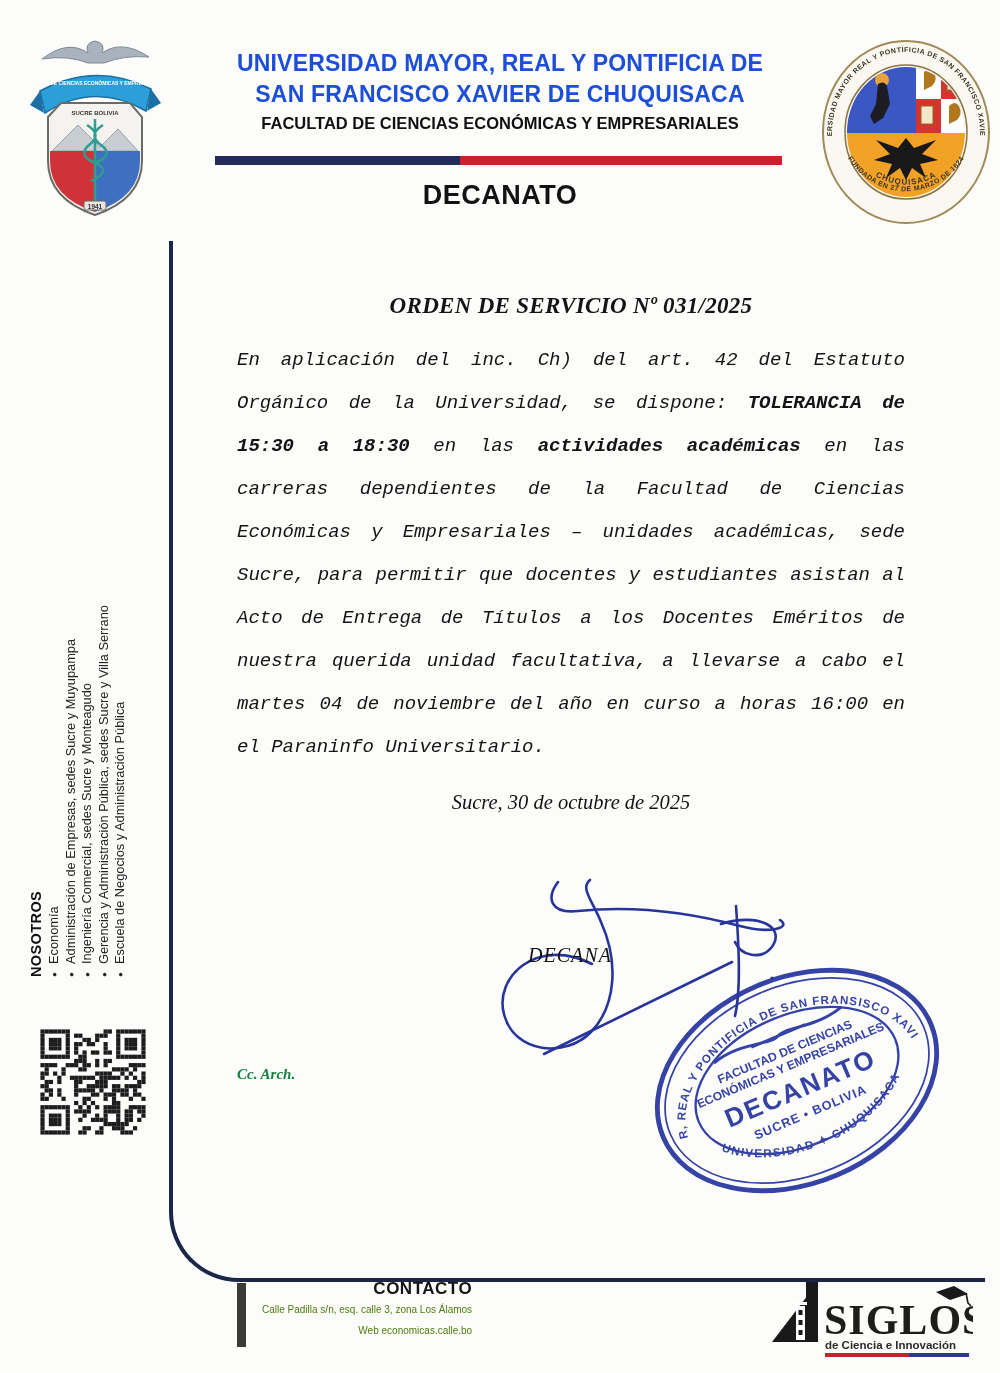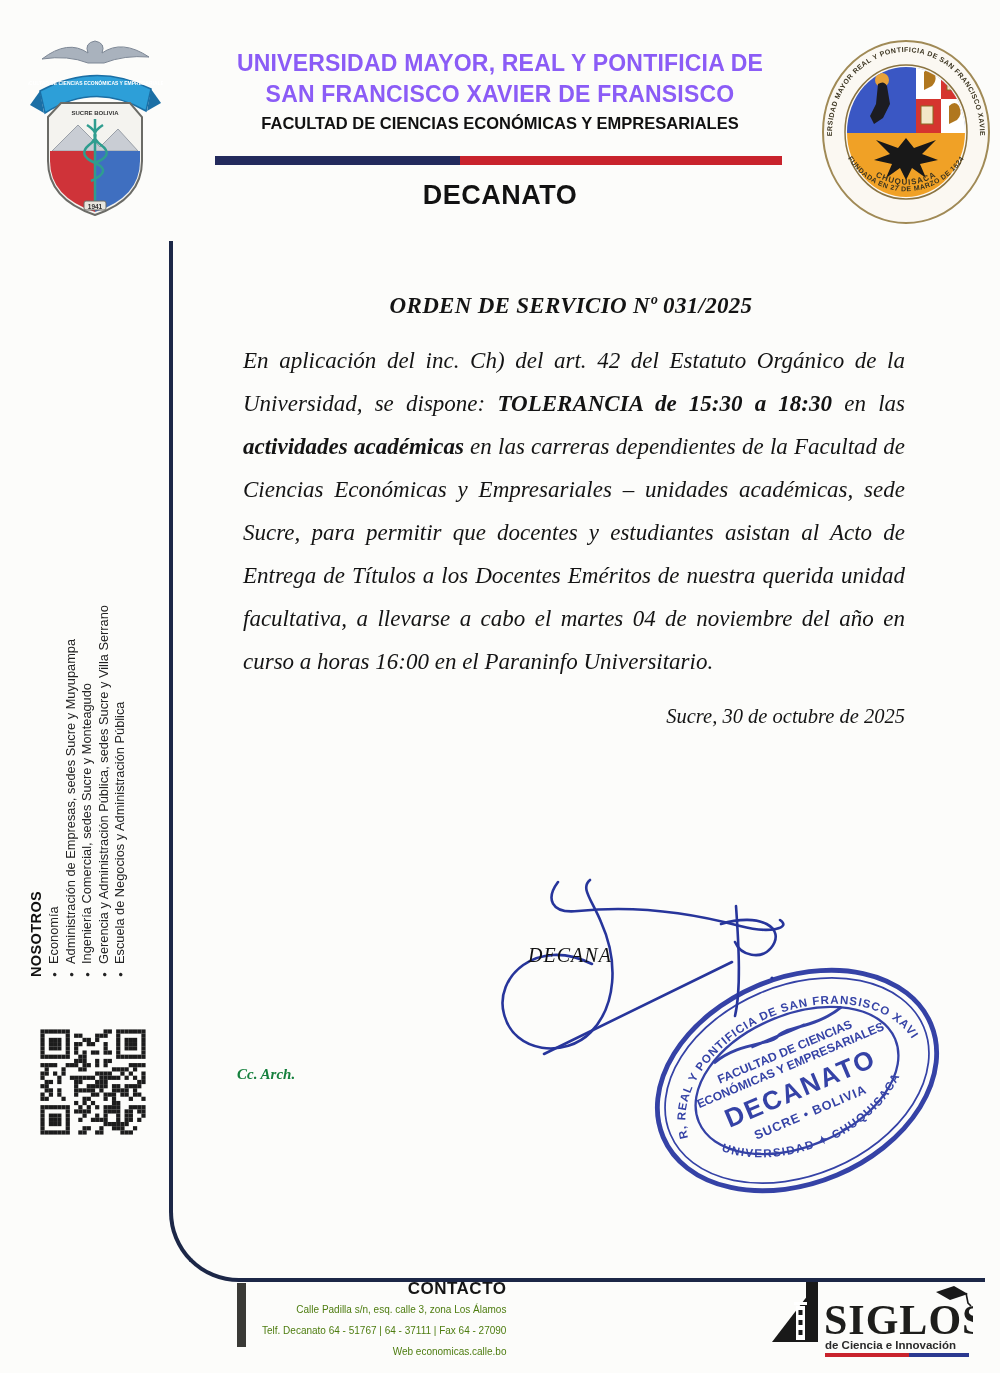--- a/index.html
+++ b/index.html
@@ -1,40 +1,40 @@
 <!DOCTYPE html>
 <html><head>
 <meta charset="utf-8">
 <style>
   html,body{margin:0;padding:0;background:#e8e8e6;}
   .page{position:relative;width:1000px;height:1373px;margin:0 auto;background:#fcfcfa;
         font-family:"Liberation Sans",sans-serif;color:#1a1a1a;overflow:hidden;}
 
   
   .hdr{position:absolute;left:200px;top:48px;width:600px;text-align:center;}
-  .hdr .u1,.hdr .u2{font-weight:bold;font-size:23px;line-height:31px;letter-spacing:.2px;color:#8b5cf6;}
+  .hdr .u1,.hdr .u2{font-weight:bold;font-size:23px;line-height:31px;letter-spacing:.2px;color:#1d4ed8;}
   .hdr .fac{font-weight:bold;font-size:16.5px;margin-top:4px;color:#111;}
   .bicolor{position:absolute;left:215px;top:156px;width:567px;height:9px;display:flex;}
   .bicolor .b{width:245px;background:#232a5c;}
   .bicolor .r{flex:1;background:#c8232c;}
   .dept{position:absolute;left:200px;top:180px;width:600px;text-align:center;
         font-weight:bold;font-size:27px;letter-spacing:.5px;color:#121212;}
 
   
   .frame{position:absolute;left:169px;top:241px;width:812px;height:1037px;
          border-left:4px solid #1c2747;border-bottom:4px solid #1c2747;
          border-bottom-left-radius:70px;}
 
   
   .body-flow{position:absolute;left:237px;top:293px;width:668px;
              font-family:"Liberation Serif",serif;font-style:italic;color:#141414;}
   .doc-title{text-align:center;font-weight:bold;font-size:23px;margin:0 0 20px 0;letter-spacing:.3px;}
-  .body-flow p{margin:0 0 13px 6px;font-size:23px;line-height:43px;text-align:justify;}
+  .body-flow p{margin:0 0 13px 0;font-size:19px;line-height:43px;text-align:justify;font-family:Liberation Mono, monospace;}
   .body-flow p .bb{font-weight:bold;}
-  .dateline{text-align:right;font-size:20.5px;line-height:40px;margin-top:6px;}
+  .dateline{text-align:center;font-size:20.5px;line-height:40px;margin-top:6px;}
 
   .sig-block{position:absolute;left:340px;top:938px;width:460px;text-align:center;
              font-family:"Liberation Serif",serif;font-style:italic;color:#121212;}
   .sig-name{font-weight:bold;font-size:21.5px;}
   .sig-title{font-size:20px;margin-top:6px;letter-spacing:1px;}
   .cc{position:absolute;left:237px;top:1066px;font-family:"Liberation Serif",serif;
       font-style:italic;font-weight:bold;font-size:15px;color:#15803d;}
 
   .sign-overlay{position:absolute;left:440px;top:868px;width:470px;height:205px;pointer-events:none;}
 
@@ -127,21 +127,21 @@
     <text font-size="8" font-weight="bold" fill="#3b3420" letter-spacing="1">
       <textPath href="#sealName" startOffset="50%" text-anchor="middle">CHUQUISACA</textPath>
     </text>
     <text font-size="7" font-weight="bold" fill="#3b3420" letter-spacing=".5">
       <textPath href="#sealBottom" startOffset="50%" text-anchor="middle">FUNDADA EN 27 DE MARZO DE 1624</textPath>
     </text>
   </svg>
 
   <div class="hdr">
     <div class="u1">UNIVERSIDAD MAYOR, REAL Y PONTIFICIA DE</div>
-    <div class="u2">SAN FRANCISCO XAVIER DE FRANSISCO</div>
+    <div class="u2">SAN FRANCISCO XAVIER DE CHUQUISACA</div>
     <div class="fac">FACULTAD DE CIENCIAS ECONÓMICAS Y EMPRESARIALES</div>
   </div>
   <div class="bicolor">
     <div class="b"></div>
     <div class="r"></div>
   </div>
   <div class="dept">DECANATO</div>
 
   <div class="frame"></div>
 
@@ -512,21 +512,20 @@
       <rect x="21" y="26" width="1" height="1" fill="#1c1c1c"></rect>
       <rect x="22" y="26" width="1" height="1" fill="#1c1c1c"></rect>
       <rect x="23" y="26" width="1" height="1" fill="#1c1c1c"></rect>
     </svg>
 
   <div class="contact">
     <div class="bar"></div>
     <div class="txt">
       <div class="t">CONTACTO</div>
       <div class="l">Calle Padilla s/n, esq. calle 3, zona Los Álamos</div>
-      <div class="l">Telf. Decanato 64 - 51767 | 64 - 37111 | Fax 64 - 27090</div>
       <div class="l">Web economicas.calle.bo</div>
     </div>
   </div>
 
   <svg class="siglos" viewBox="0 0 205 84">
     <path d="M4 62 L50 2 L50 62 Z" fill="#191919"></path>
     <rect x="38" y="2" width="12" height="60" fill="#191919"></rect>
     <g fill="#ffffff">
       <rect x="28" y="26" width="9" height="34"></rect>
       <rect x="26" y="22" width="13" height="3"></rect>

